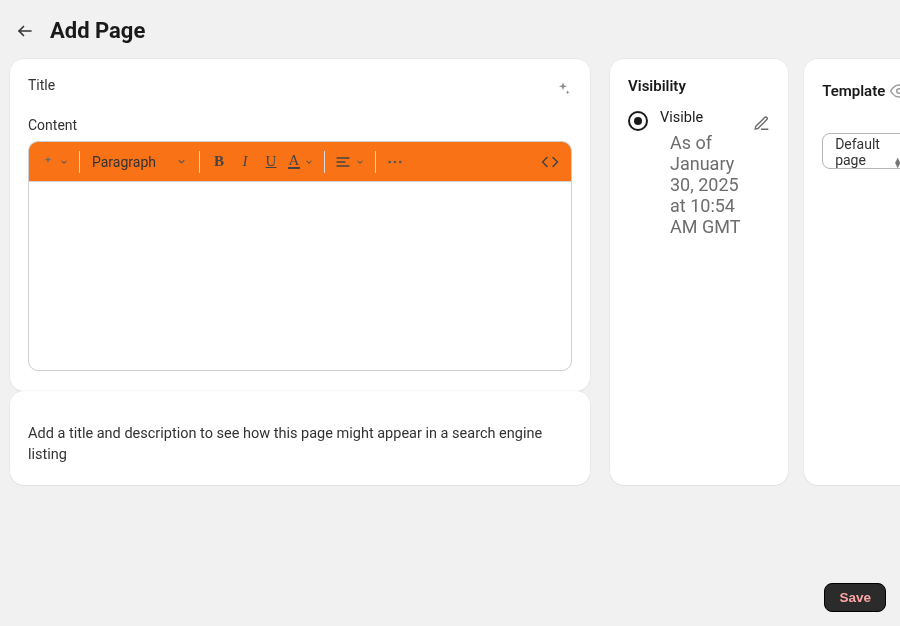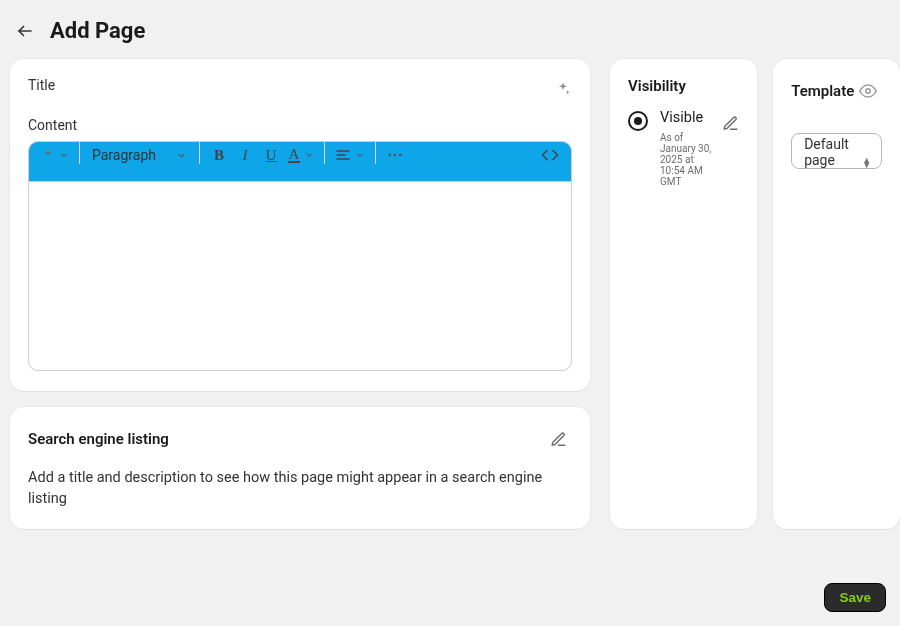--- a/index.html
+++ b/index.html
@@ -1,50 +1,50 @@
 <!DOCTYPE html>
 <html><head>
 <meta charset="utf-8">
 <style>
   html,body{margin:0;padding:0;font-family:-apple-system,BlinkMacSystemFont,"Segoe UI",Roboto,Helvetica,Arial,sans-serif;background:#f1f1f1;color:#1a1a1a;height:626px;width:900px;overflow:hidden;}
   *{box-sizing:border-box;}
   .header{display:flex;align-items:center;gap:14px;padding:18px 10px 16px 14px;}
   .back-btn{width:22px;height:22px;display:flex;align-items:center;justify-content:center;cursor:pointer;}
   .page-title{font-size:22px;font-weight:700;}
   .layout{display:flex;gap:20px;padding:0 10px 90px 10px;}
-  .left{flex:0 0 580px;display:flex;flex-direction:column;gap:16px;}
+  .left{flex:0 0 580px;display:flex;flex-direction:column;}
   .right{flex:1 1 auto;display:flex;flex-direction:row;gap:16px;}
   .card{background:#fff;border-radius:14px;padding:18px 18px 20px 18px;box-shadow:0 1px 0 rgba(0,0,0,.04),0 0 0 1px rgba(0,0,0,.03);}
   .section-label{font-size:14px;color:#333;margin-bottom:8px;}
   .title-row{display:flex;align-items:center;justify-content:space-between;}
   .ai-icon-btn{color:#777;cursor:pointer;width:18px;height:18px;display:flex;align-items:center;justify-content:center;}
   .input{width:100%;height:34px;border:1px solid #b5b5b5;border-radius:8px;padding:4px 12px;font-size:14px;color:#333;outline:none;background:#fff;}
   .input::placeholder{color:#8a8a8a;}
-  .content-toolbar{margin-top:4px;border:1px solid #cfcfcf;border-bottom:none;border-radius:10px 10px 0 0;background:#0ea5e9;height:40px;display:flex;align-items:flex-start;padding:0 8px;}
+  .content-toolbar{margin-top:4px;border:1px solid #cfcfcf;border-bottom:none;border-radius:10px 10px 0 0;background:#f97316;height:40px;display:flex;align-items:center;padding:0 8px;}
   .divider{width:1px;height:22px;background:#d8d8d8;margin:0 6px;}
   .tool{min-width:26px;height:26px;padding:0 4px;display:flex;align-items:center;justify-content:center;color:#444;cursor:pointer;border-radius:4px;gap:4px;font-size:15px;}
   .tool svg{display:block;}
   .paragraph-btn{font-size:14px;color:#333;gap:20px;padding:0 6px;}
   .editor-body{border:1px solid #cfcfcf;border-radius:0 0 10px 10px;background:#fff;height:190px;}
   .seo-row{display:flex;align-items:center;justify-content:space-between;}
   .sec-title{font-weight:600;font-size:15px;}
   .icon-btn{width:28px;height:28px;display:flex;align-items:center;justify-content:center;cursor:pointer;color:#6b6b6b;border-radius:6px;}
   .seo-desc{margin-top:14px;font-size:14.5px;color:#333;line-height:1.45;}
   .radio-row{display:flex;align-items:flex-start;gap:12px;margin-top:6px;}
   .radio-outer{width:20px;height:20px;border:2.5px solid #1a1a1a;border-radius:50%;display:flex;align-items:center;justify-content:center;cursor:pointer;flex-shrink:0;margin-top:2px;}
   .radio-outer.unchecked{border:2px solid #bdbdbd;}
   .radio-inner{width:8px;height:8px;background:#1a1a1a;border-radius:50%;}
   .radio-label{font-size:14.5px;}
-  .radio-sub{font-size:10px;color:#6d6d6d;margin-top:6px;}
+  .radio-sub{font-size:18px;color:#6d6d6d;margin-top:6px;margin-left:10px;}
   .visible-row{display:flex;align-items:flex-start;justify-content:space-between;gap:8px;}
   .select{border:1px solid #b5b5b5;border-radius:8px;height:36px;display:flex;align-items:flex-end;justify-content:space-between;padding:0 10px 0 12px;font-size:14px;color:#333;cursor:pointer;background:#fff;margin-top:28px;}
   .select-caret{display:flex;flex-direction:column;line-height:5px;font-size:9px;color:#777;}
   .spacer-flex{flex:1;}
   .footer{position:fixed;bottom:14px;right:14px;}
-  .save-btn{background:#2b2b2b;color:#84cc16;border:1px solid #000;border-radius:8px;padding:6px 14px;font-size:13.5px;font-weight:600;cursor:pointer;box-shadow:0 0 0 2px rgba(0,0,0,.7) inset,0 0 0 3px #fff inset;} 
+  .save-btn{background:#2b2b2b;color:#fca5a5;border:1px solid #000;border-radius:8px;padding:6px 14px;font-size:13.5px;font-weight:600;cursor:pointer;box-shadow:0 0 0 2px rgba(0,0,0,.7) inset,0 0 0 3px #fff inset;} 
   .save-btn{box-shadow:none;}
   .bold{font-weight:800;font-family:Georgia,serif;}
   .italic{font-style:italic;font-family:Georgia,serif;}
   .underline{text-decoration:underline;font-family:Georgia,serif;}
   .textcolor{display:flex;flex-direction:column;align-items:center;gap:1px;}
   .textcolor .bar{width:12px;height:2px;background:#444;}
   .group{display:flex;align-items:center;}
 </style>
 </head>
 <body>
@@ -130,29 +130,20 @@
           <svg width="18" height="18" viewBox="0 0 24 24" fill="none" stroke="#444" stroke-width="2" stroke-linecap="round" stroke-linejoin="round">
               <polyline points="16 18 22 12 16 6"></polyline>
               <polyline points="8 6 2 12 8 18"></polyline>
             </svg>
         </div>
       </div>
       <div class="editor-body"></div>
     </div>
 
     <div class="card">
-      <div class="seo-row">
-        <div class="sec-title">Search engine listing</div>
-        <div class="icon-btn">
-          <svg width="17" height="17" viewBox="0 0 24 24" fill="none" stroke="#6b6b6b" stroke-width="2" stroke-linecap="round" stroke-linejoin="round">
-              <path d="M12 20h9"></path>
-              <path d="M16.5 3.5a2.12 2.12 0 0 1 3 3L7 19l-4 1 1-4 12.5-12.5z"></path>
-            </svg>
-        </div>
-      </div>
       <div class="seo-desc">Add a title and description to see how this page might appear in a search engine listing</div>
     </div>
   </div>
 
   <div class="right">
 
     <div class="card">
       <div class="sec-title" style="margin-bottom:14px">Visibility</div>
 
       <div class="visible-row">

